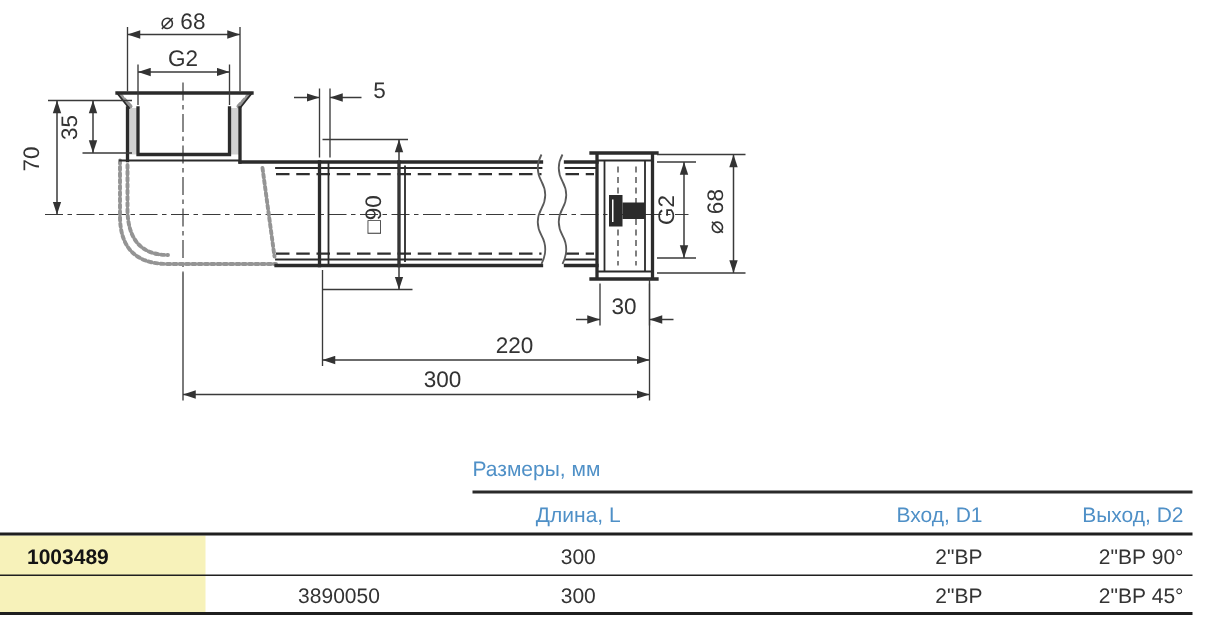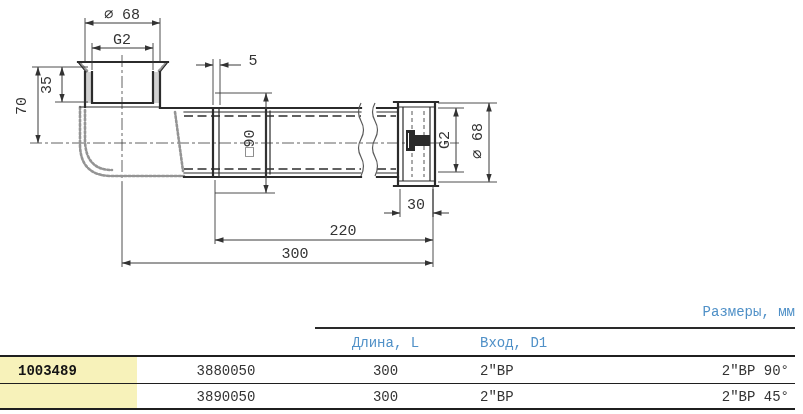--- a/index.html
+++ b/index.html
@@ -1,36 +1,36 @@
 <!DOCTYPE html>
 <html><head>
 <meta charset="utf-8">
 <style>
   html,body{margin:0;padding:0;background:#ffffff;}
   #stage{position:relative;width:803px;height:414px;background:#ffffff;overflow:hidden;
-         font-family:Liberation Mono, monospace;}
+         font-family:Liberation Sans, sans-serif;}
   
   #drawing{position:absolute;left:0;top:0;width:803px;height:296px;}
   .t2{stroke:#2b2b2b;stroke-width:2.2;fill:none;stroke-linecap:square;}
   .t1{stroke:#2b2b2b;stroke-width:1.2;fill:none;stroke-linecap:square;}
   .hid{stroke:#2e2e2e;stroke-width:1.5;fill:none;stroke-dasharray:9 4.5;}
   .hid2{stroke:#555;stroke-width:1;fill:none;stroke-dasharray:4 3;}
   .ctr{stroke:#3a3a3a;stroke-width:0.8;fill:none;stroke-dasharray:12 3 3 3;}
   .gry{stroke:#949494;stroke-width:2.6;fill:none;stroke-dasharray:2.2 2;stroke-linecap:round;}
   .ext{stroke:#3a3a3a;stroke-width:0.9;fill:none;}
   .dl{stroke:#3a3a3a;stroke-width:1;fill:none;}
   .dimtxt{font-size:15px;fill:#333;}
   .wallfill{fill:#9a9a9a;opacity:.45;}
   
   #spec{position:absolute;left:0;top:300px;width:803px;height:114px;font-size:14px;}
   #spec .cell{position:absolute;white-space:nowrap;box-sizing:border-box;}
   .c1{left:0;width:137px;text-align:left;padding-left:18px;}
   .c2{left:137px;width:178px;text-align:center;}
   .c3{left:303px;width:165px;text-align:center;}
-  .c4{left:480px;width:175px;text-align:left;}
+  .c4{left:480px;width:175px;text-align:right;}
   .c5{left:655px;width:140px;text-align:right;padding-right:6px;}
   .rt{top:20px;} .rh{top:35px;} .r1{top:63px;} .r2{top:89px;}
   .bluehead{color:#4f90c7;}
   .val{color:#333;}
   .article{color:#141414;font-weight:700;}
   .rule{position:absolute;left:0;width:795px;background:#1f1f1f;}
   .rule.grp{left:315px;width:480px;top:27px;height:1.6px;background:#2a2a2a;}
   .rule.top{top:55px;height:2.2px;}
   .rule.mid{top:83px;height:1.4px;}
   .rule.bot{top:108px;height:2.2px;}
@@ -150,29 +150,29 @@
 
       <line class="ext" x1="122" y1="182" x2="122" y2="267"></line>
       <line class="dl" x1="122" y1="263" x2="433" y2="263" marker-start="url(#as)" marker-end="url(#ae)"></line>
       <text class="dimtxt" x="295" y="258" text-anchor="middle">300</text>
     </g>
   </svg>
 
   <div id="spec">
     <div class="hl"></div>
 
-    <span class="cell bluehead" style="left:315px;width:480px;top:4px;text-align:right;">Размеры, мм</span>
+    <span class="cell bluehead" style="left:315px;width:480px;top:4px;text-align:left;">Размеры, мм</span>
     <div class="rule grp"></div>
     <span class="cell c3 rh bluehead">Длина, L</span>
     <span class="cell c4 rh bluehead">Вход, D1</span>
+    <span class="cell c5 rh bluehead">Выход, D2</span>
 
     <div class="rule top"></div>
 
     <span class="cell c1 r1 article">1003489</span>
-    <span class="cell c2 r1 val">3880050</span>
     <span class="cell c3 r1 val">300</span>
     <span class="cell c4 r1 val">2"ВР</span>
     <span class="cell c5 r1 val">2"ВР 90°</span>
 
     <div class="rule mid"></div>
 
     <span class="cell c2 r2 val">3890050</span>
     <span class="cell c3 r2 val">300</span>
     <span class="cell c4 r2 val">2"ВР</span>
     <span class="cell c5 r2 val">2"ВР 45°</span>

